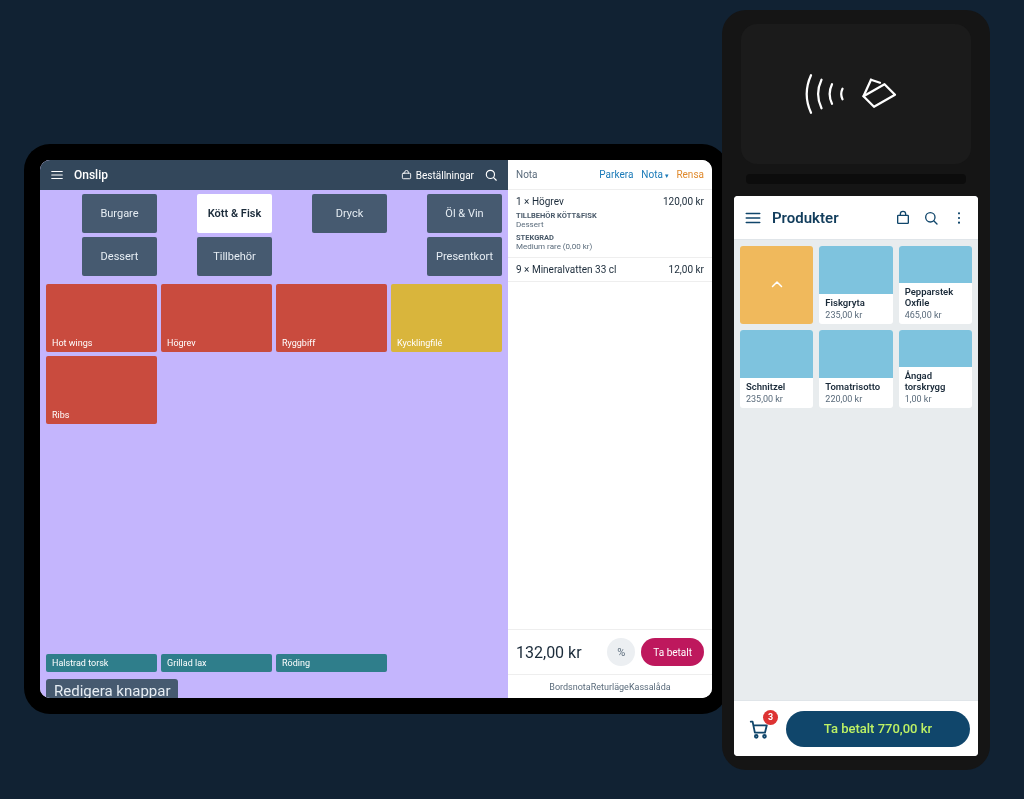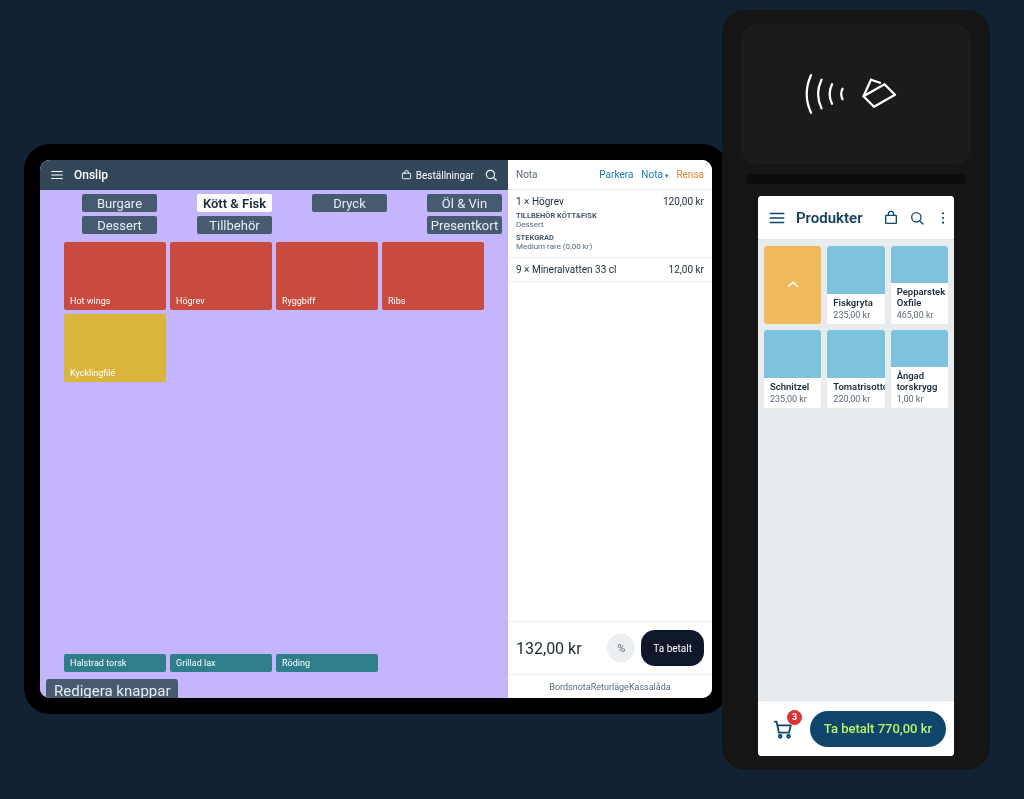--- a/index.html
+++ b/index.html
@@ -22,29 +22,29 @@
   .app-header { height: 30px; display: flex; align-items: center; padding: 0 10px; gap: 10px; background:#33475b;}
   .app-header .title { font-size: 12px; font-weight: 500; }
   .app-header .spacer { flex: 1; }
   .app-header .icon { width: 14px; height: 14px; display:inline-flex; align-items:center; justify-content:center;}
   .bestall { font-size: 10px; display:flex; align-items:center; gap:4px;}
 
   
   .tab-rows { padding: 4px 6px; display: flex; flex-direction: column; gap: 4px; }
   .tab-row { display: flex; gap: 4px; }
   .tab {
-    flex: 1; height: 18px; background: #465a70; border-radius: 2px;
+    flex: 1; height: 39px; background: #465a70; border-radius: 2px;
     display: flex; align-items: center; justify-content: center;
-    font-size: 13px; color: #e6edf3; cursor: pointer; margin-left: 36px;
+    font-size: 11px; color: #e6edf3; cursor: pointer; margin-left: 36px;
   }
   .tab.active { background: #fff; color: #1b2b3a; font-weight: 600; }
   .tab.empty { background: transparent; cursor: default; }
 
   
-  .grid-wrap { flex: 1; padding: 4px 24px; overflow: hidden; }
+  .grid-wrap { flex: 1; padding: 4px 6px; overflow: hidden; }
   .grid { display: grid; grid-template-columns: repeat(4, 1fr); grid-auto-rows: 68px; gap: 4px; height: 100%; grid-template-rows: 68px 68px 1fr 68px;}
   .prod {
     border-radius: 2px; position: relative; cursor: pointer;
     display: flex; align-items: flex-end; padding: 4px 6px;
     font-size: 9px; color: #fff;
   }
   .prod.red    { background: #c94b3e; }
   .prod.yellow { background: #d9b53c; }
   .prod.teal   { background: #2f7e8b; align-self: end;}
   .prod.blank  { background: transparent; cursor: default; }
@@ -62,38 +62,38 @@
 
   .order-lines { flex: 1; overflow-y: auto; }
   .line { padding: 6px 8px; border-bottom: 1px solid #eee; }
   .line-row1 { display:flex; justify-content:space-between; font-size:10px; color:#1b2b3a;}
   .line-sub { font-size: 8px; color:#5a6b7b; margin-top:4px; }
   .line-sub .hd { font-weight:700; text-transform:uppercase; font-size:7.5px; color:#4a5a6a;}
 
   .order-total { padding: 8px; display:flex; align-items:center; gap:6px; border-top:1px solid #eee;}
   .order-total .sum { flex:1; font-size:16px; font-weight:400; color:#1b2b3a;}
   .pct-btn { width:28px; height:28px; border-radius:14px; background:#eceff2; color:#5a6b7b; display:flex; align-items:center; justify-content:center; font-size:11px;}
-  .pay-btn { height:36px; padding:0 12px; border-radius:14px; background:#0f172a; color:#fff; font-size:10px; display:flex; align-items:center;}
+  .pay-btn { height:28px; padding:0 12px; border-radius:14px; background:#be185d; color:#fff; font-size:10px; display:flex; align-items:center;}
 
   .order-footer { height:24px; display:flex; justify-content:center; align-items:center; font-size:9px; color:#5a6b7b; border-top:1px solid #eee;}
   .order-footer span { cursor:pointer; }
 
   
   .terminal {
     position:absolute; right:34px; top:10px; width:268px; height:760px;
     background:#151515; border-radius:24px; display:flex; flex-direction:column; align-items:center;
   }
   .nfc-head {
     width: 230px; height: 140px; margin-top: 14px; background:#1b1b1b;
     border-radius: 16px; display:flex; align-items:center; justify-content:center;
   }
   .nfc-head svg { width: 120px; height: 70px; }
   .printer-slot { width: 220px; height: 10px; background:#0c0c0c; border-radius:4px; margin-top:10px;}
   .term-screen {
-    width: 196px; flex:1; margin:12px 0 14px; background:#e8ecee; border-radius:4px;
+    width: 244px; flex:1; margin:12px 0 14px; background:#e8ecee; border-radius:4px;
     display:flex; flex-direction:column; overflow:hidden;
   }
   .term-header {
     height: 44px; background:#fff; display:flex; align-items:center; padding:0 10px; gap:10px;
     color:#10466b; border-bottom:1px solid #e0e5e9;
   }
   .term-header .title { font-size:15px; font-weight:600; color:#123d5c;}
   .term-header .sp { flex:1;}
   .term-header .ico { width:18px; height:18px; color:#10466b; display:flex; align-items:center; justify-content:center;}
 
@@ -169,25 +169,25 @@
           <div class="grid" id="prod-grid">
               <div class="prod red">
                 <span>Hot wings</span>
               </div>
               <div class="prod red">
                 <span>Högrev</span>
               </div>
               <div class="prod red">
                 <span>Ryggbiff</span>
               </div>
+              <div class="prod yellow">
+                <span>Kycklingfilé</span>
+              </div>
               <div class="prod red">
                 <span>Ribs</span>
-              </div>
-              <div class="prod yellow">
-                <span>Kycklingfilé</span>
               </div>
               <div class="prod blank"></div>
               <div class="prod blank"></div>
               <div class="prod blank"></div>
               <div class="prod blank"></div>
               <div class="prod blank"></div>
               <div class="prod blank"></div>
               <div class="prod blank"></div>
               <div class="prod teal">
                 <span>Halstrad torsk</span>

